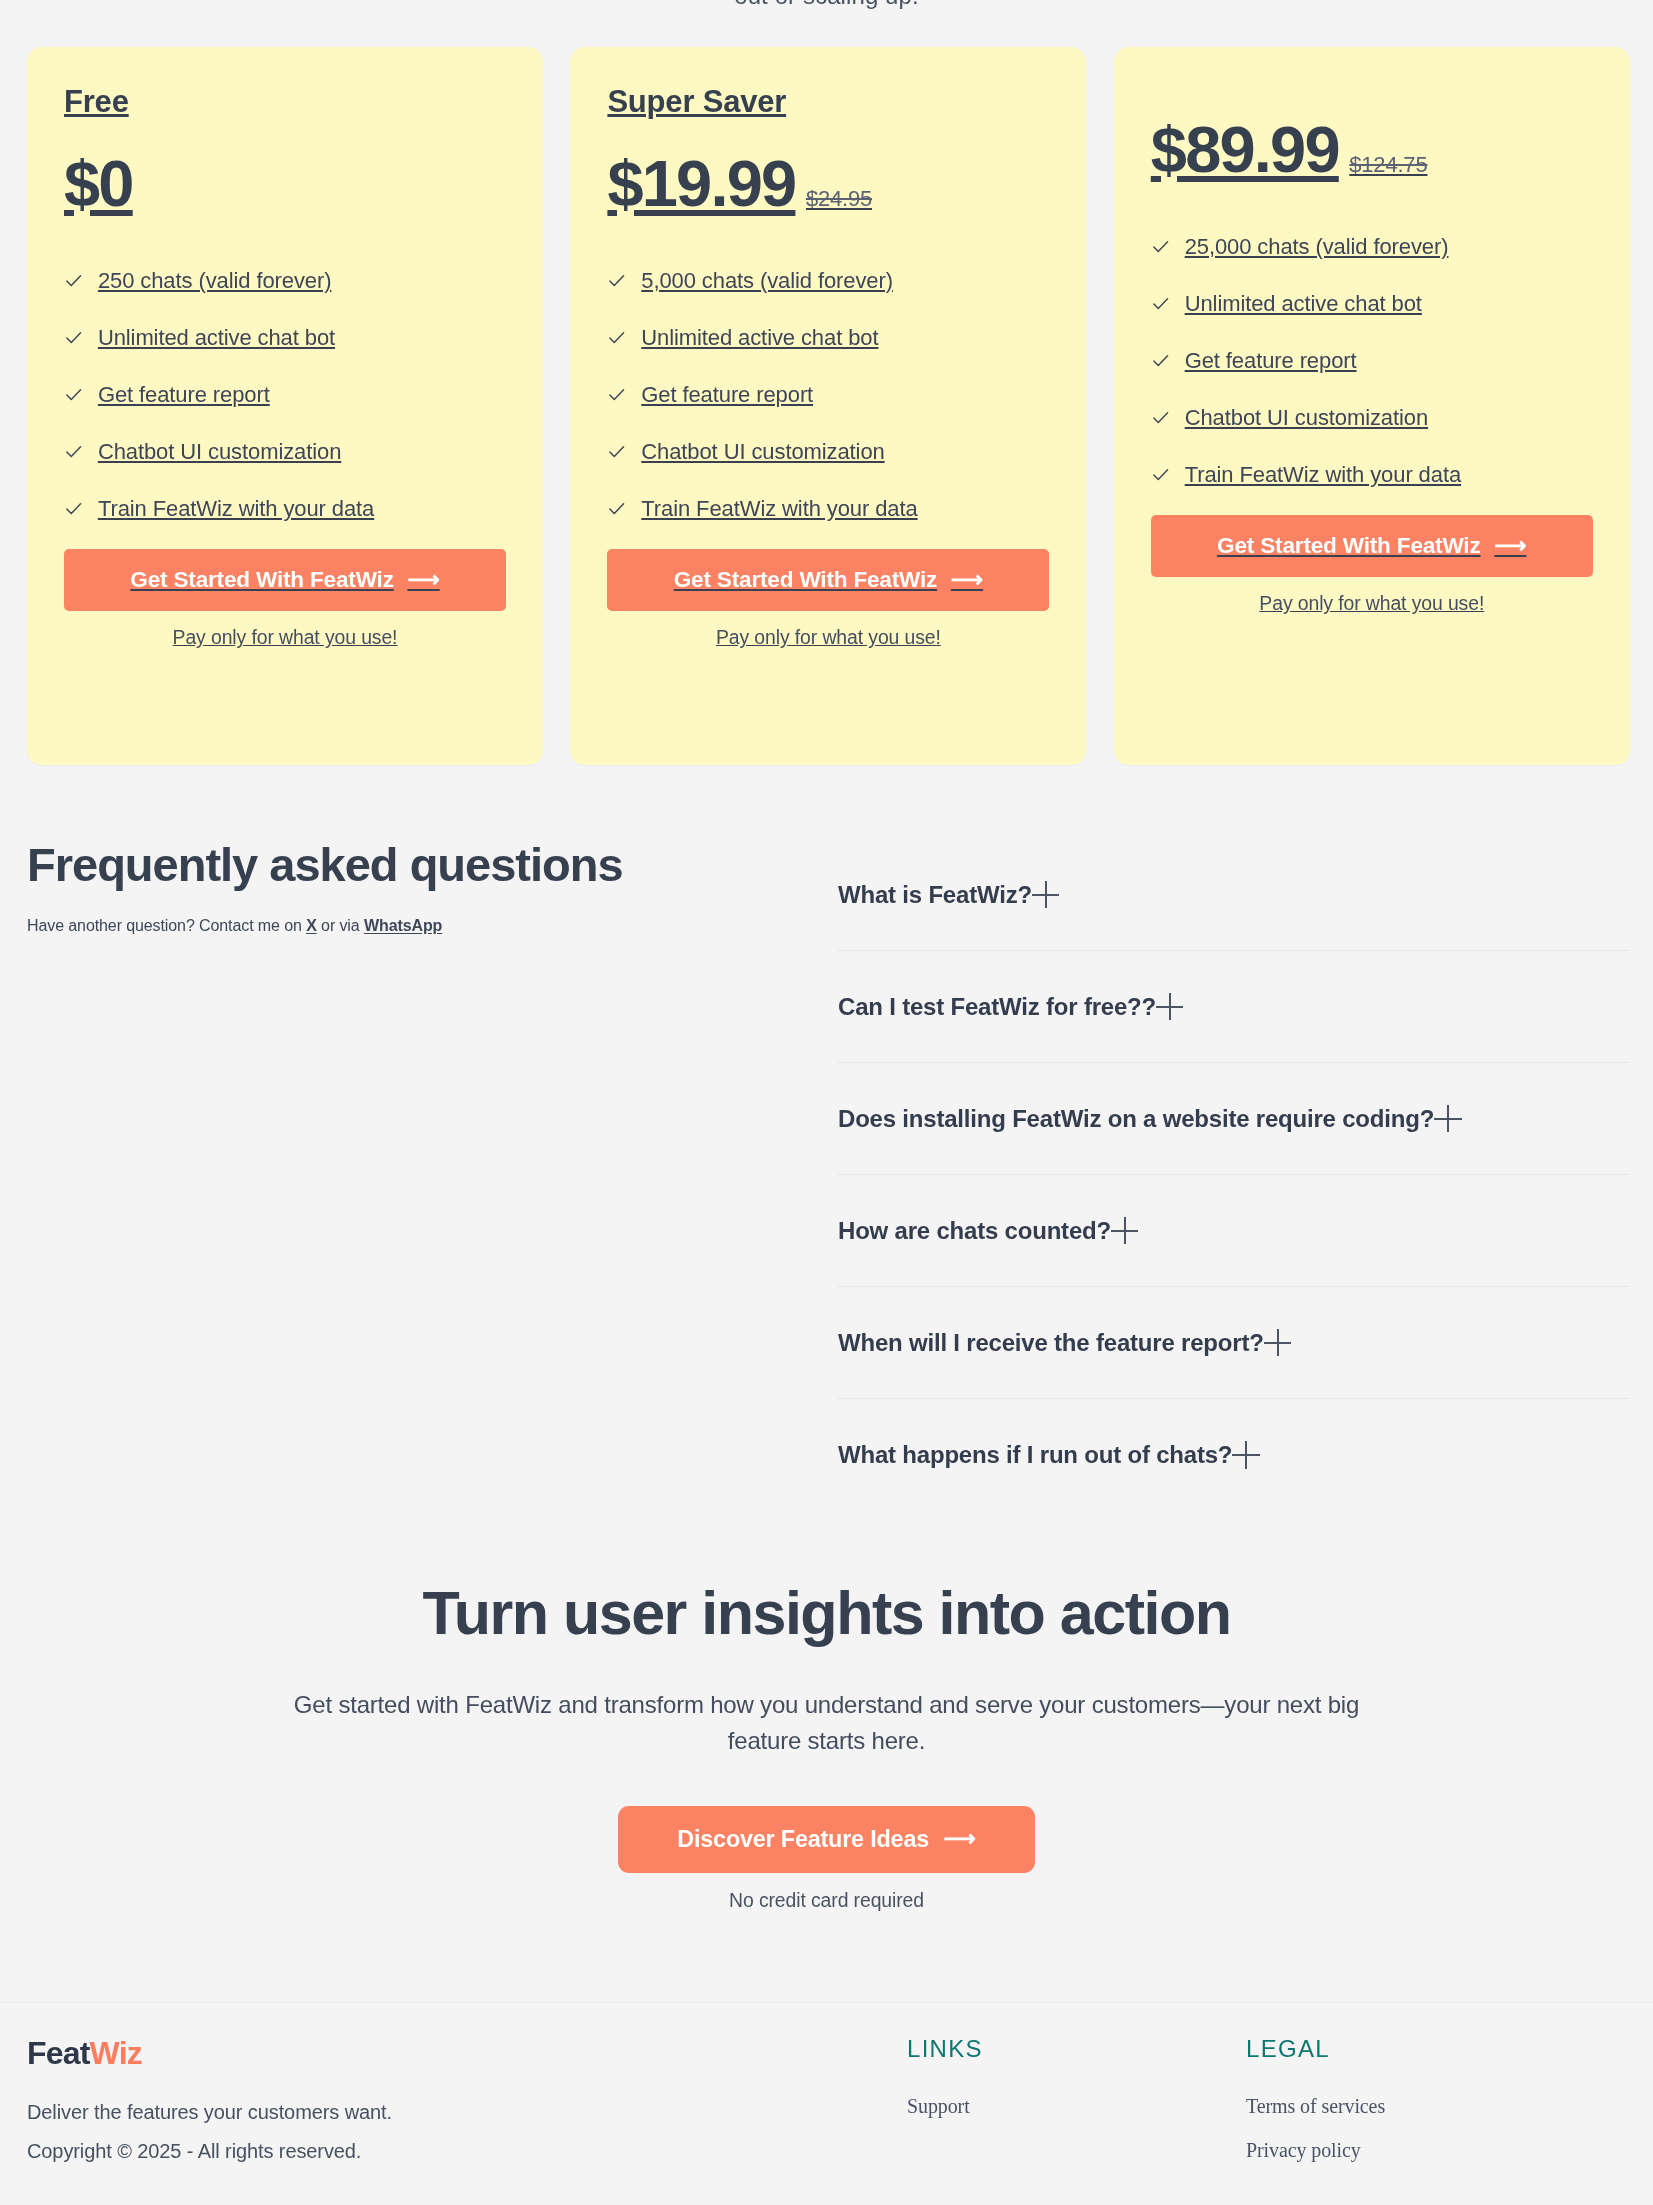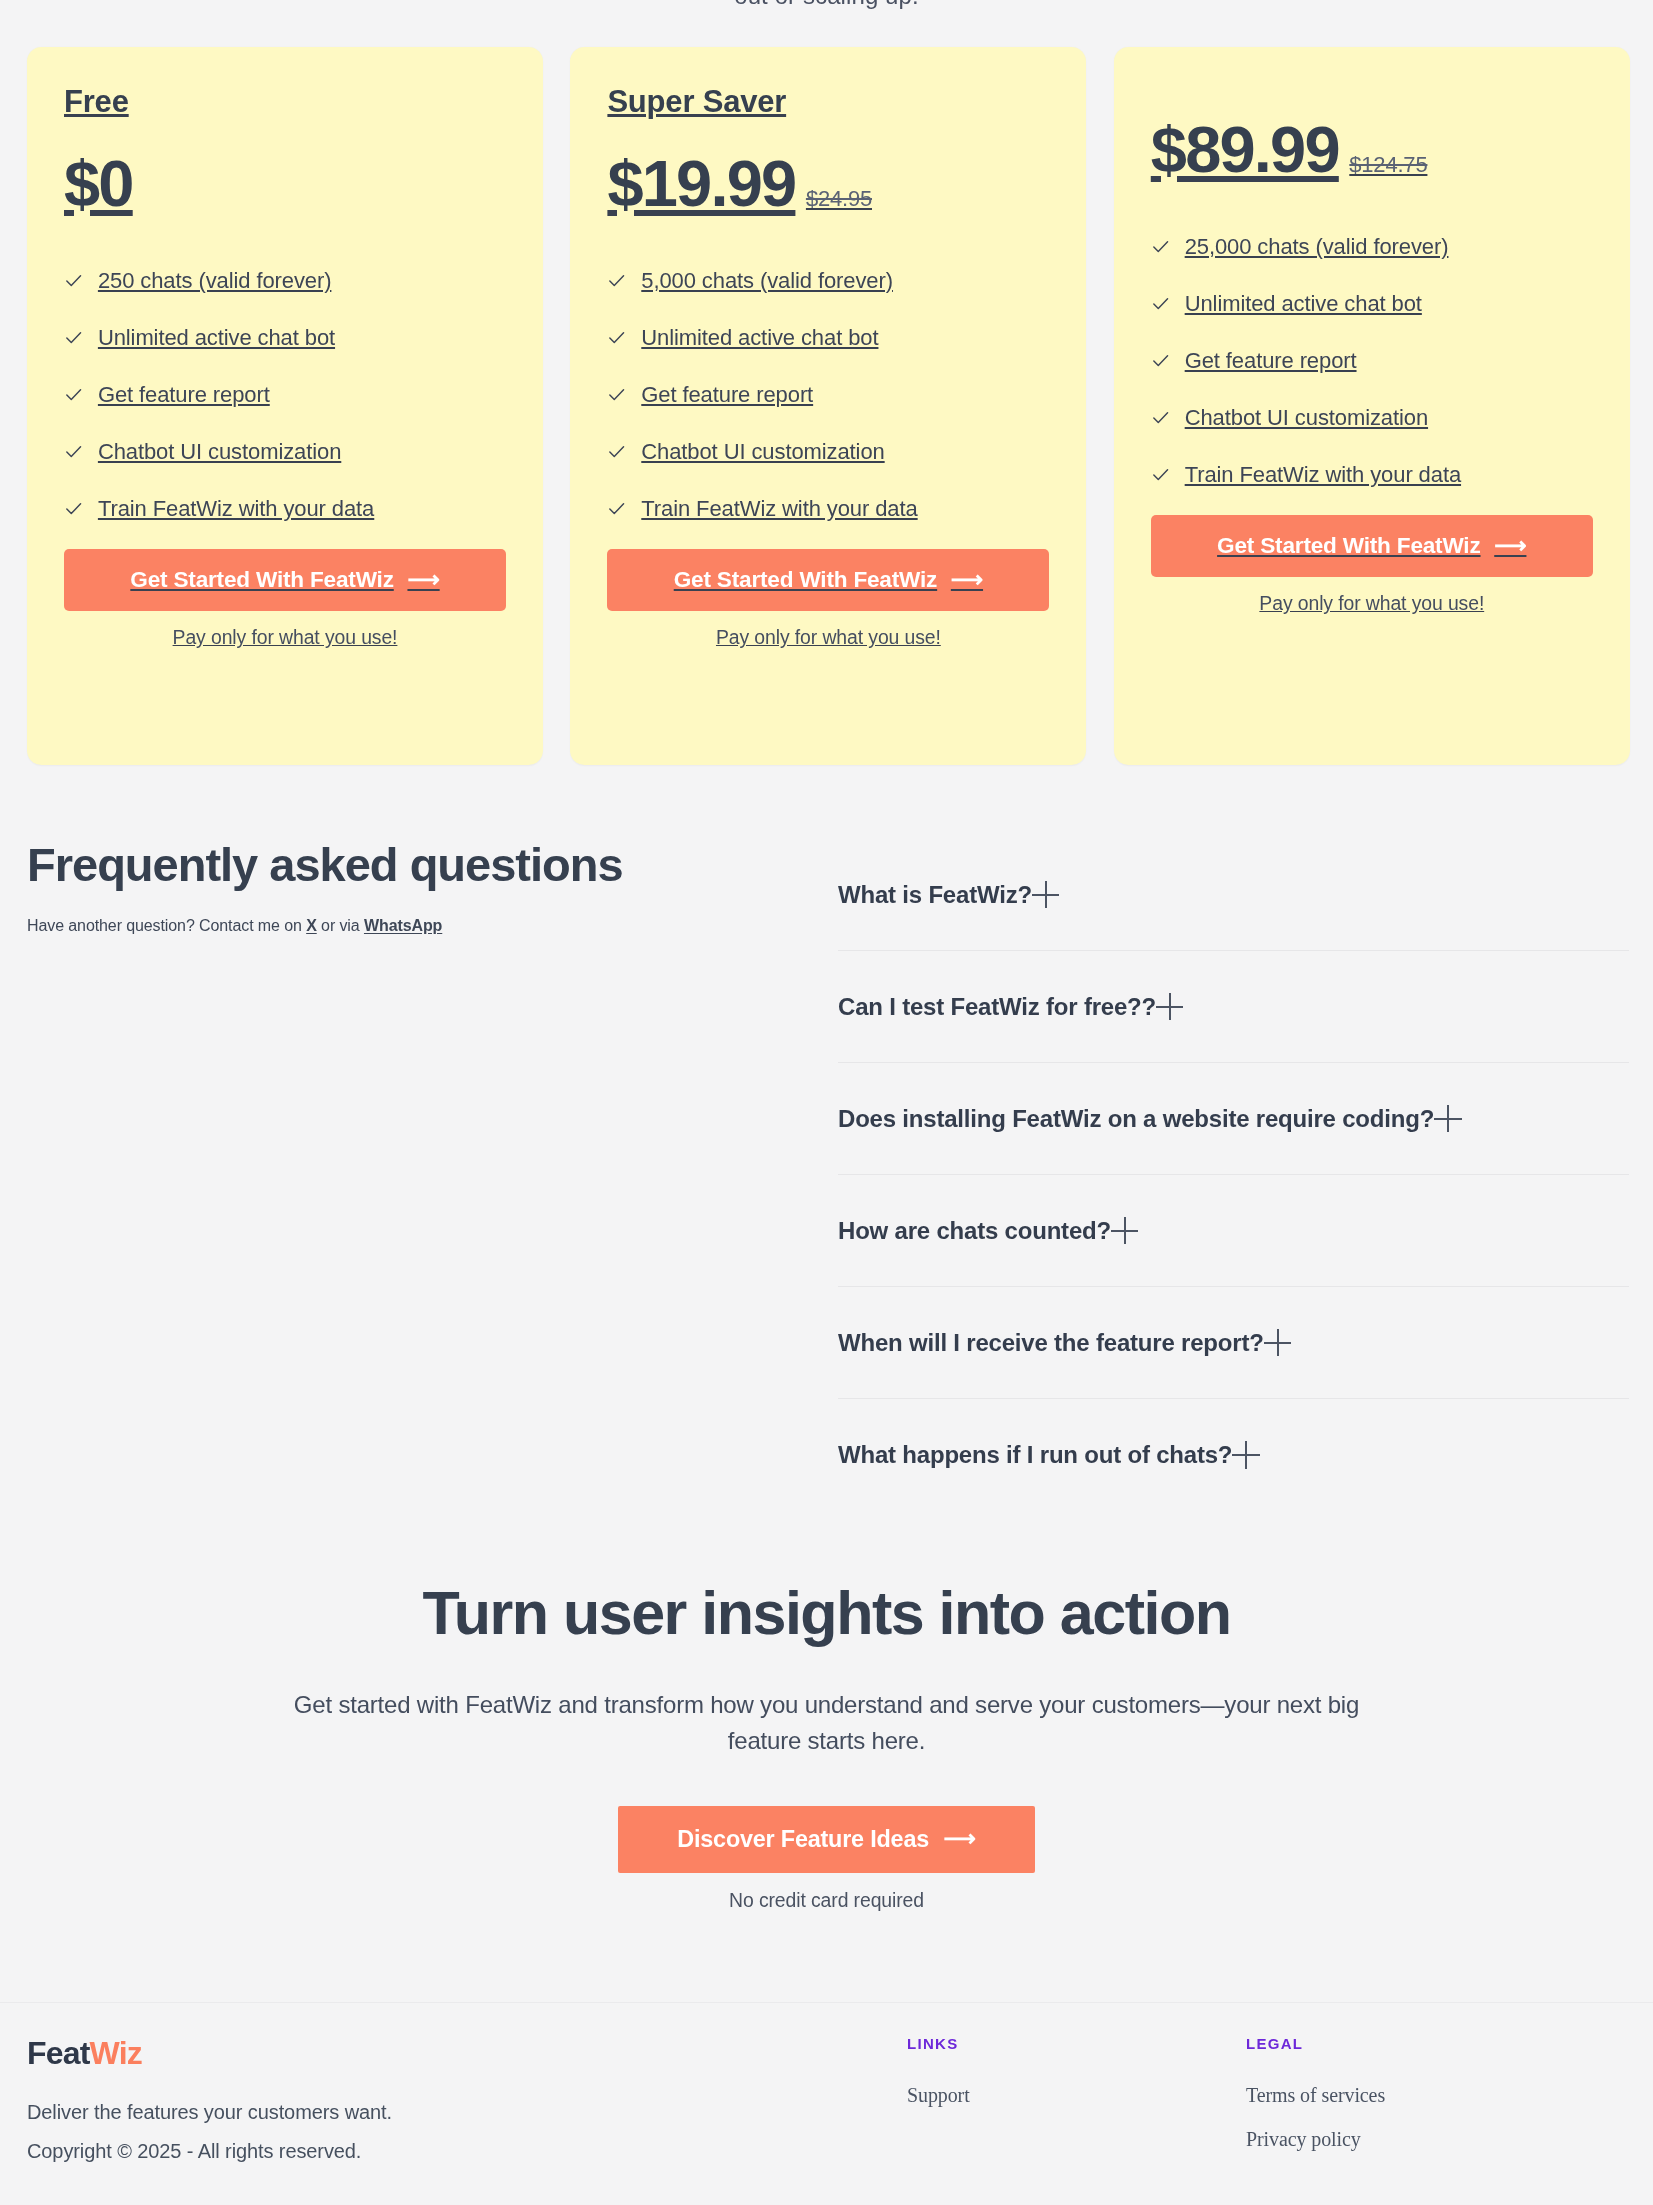--- a/index.html
+++ b/index.html
@@ -201,21 +201,21 @@
     line-height: 1.5;
     color: #444d5e;
     letter-spacing: -0.2px;
   }
   .big-cta-btn {
     margin: 47px auto 0 auto;
     width: 417px;
     height: 67px;
     background: #fb8263;
     border: none;
-    border-radius: 2px;
+    border-radius: 11px;
     color: #ffffff;
     font-size: 23.4px;
     font-weight: 600;
     font-family: "Liberation Sans", sans-serif;
     letter-spacing: -0.2px;
     display: flex;
     align-items: center;
     justify-content: center;
     gap: 14.5px;
     cursor: pointer;
@@ -254,24 +254,24 @@
     letter-spacing: -0.1px;
   }
   .footer-copy {
     margin-top: 16px;
     font-size: 20px;
     color: #46505f;
     letter-spacing: -0.1px;
   }
   .footer-col { width: 339px; }
   .footer-col h4 {
-    font-size: 15px;
-    font-weight: 700;
+    font-size: 24px;
+    font-weight: 400;
     letter-spacing: 1.3px;
-    color: #6d28d9;
+    color: #0f766e;
     text-transform: uppercase;
   }
   .footer-col a {
     display: block;
     margin-top: 32px;
     font-size: 20px;
     color: #4a5363;
     text-decoration: none;
     letter-spacing: -0.1px;
     font-family: Liberation Serif, serif;

